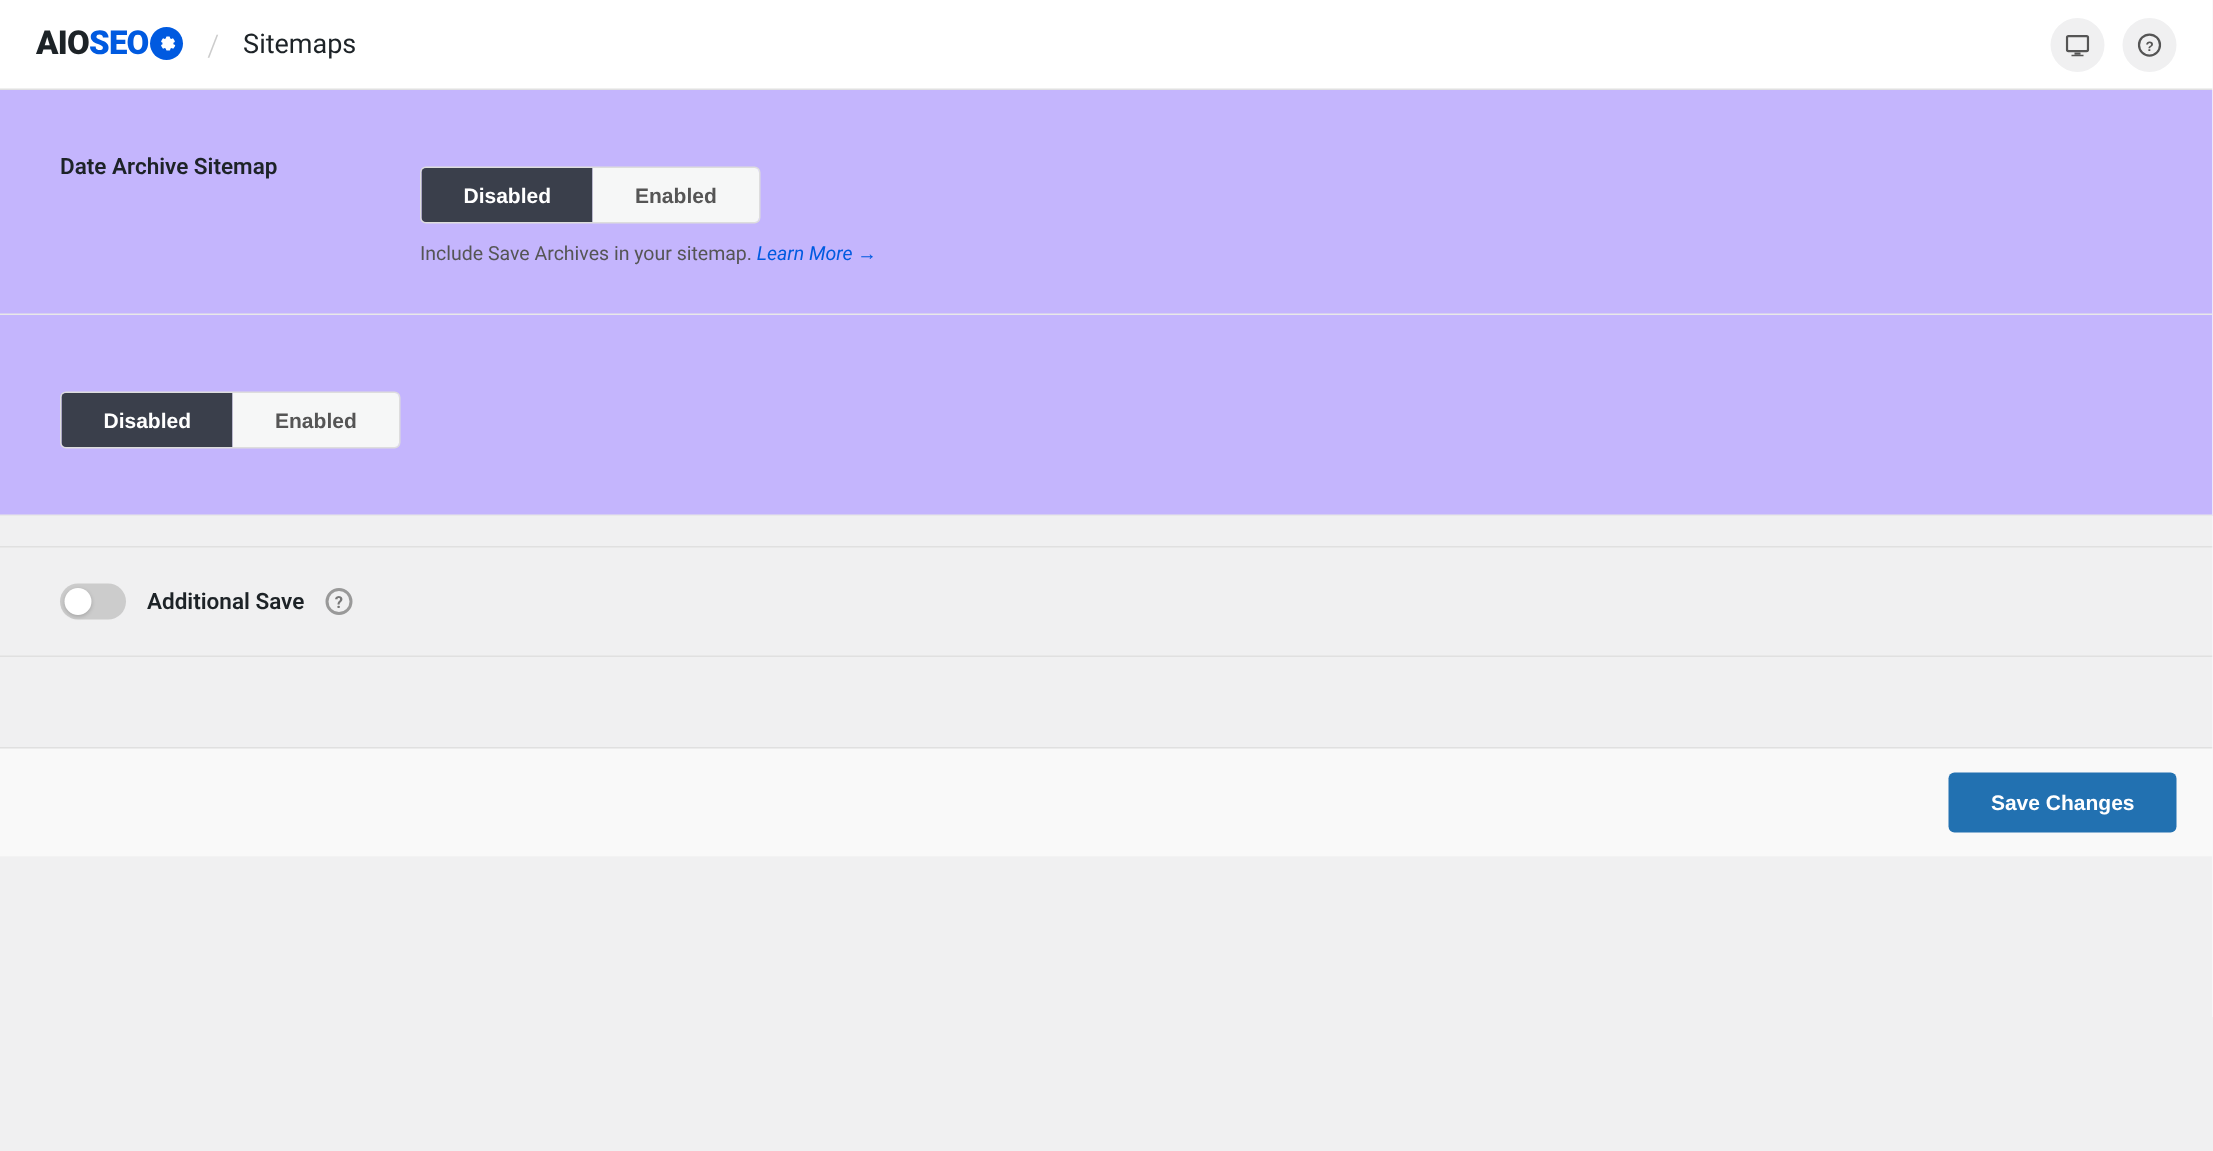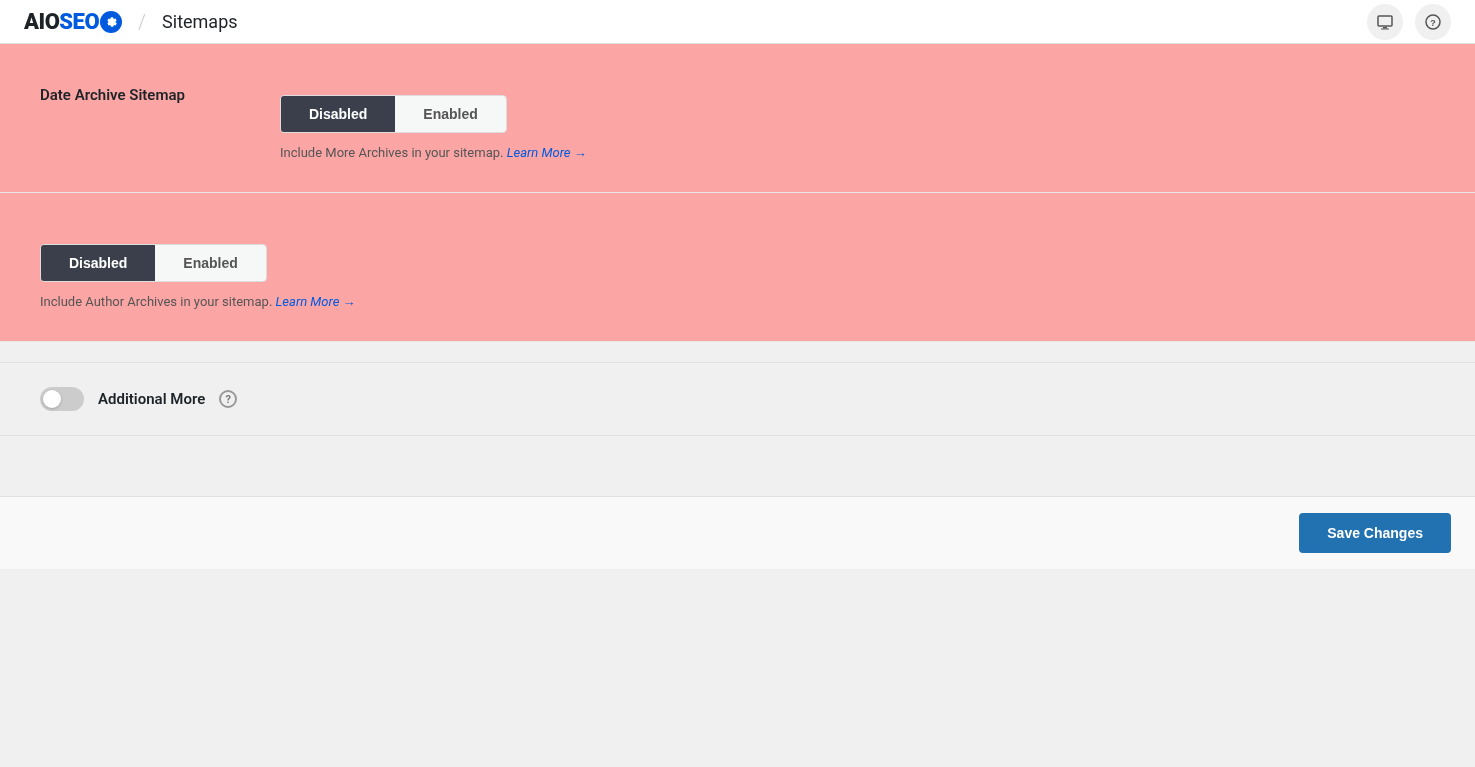--- a/index.html
+++ b/index.html
@@ -11,21 +11,21 @@
     }
 
     
     .header {
       background: #fff;
       border-bottom: 1px solid #e0e0e0;
       display: flex;
       align-items: center;
       justify-content: space-between;
       padding: 0 24px;
-      height: 44px;
+      height: 60px;
     }
     .header-left {
       display: flex;
       align-items: center;
       gap: 12px;
     }
     .logo {
       display: flex;
       align-items: center;
     }
@@ -229,21 +229,21 @@
       font-size: 14px;
       font-weight: 600;
       border-radius: 4px;
       cursor: pointer;
       transition: background 0.15s;
       text-align: center;
     }
 
     
     .white-area {
-      background: #fca5a5;
+      background: #c4b5fd;
     }
 
     
     .section-spacer {
       height: 20px;
       background: #f0f0f1;
     }
   </style>
 </head>
 <body>
@@ -284,51 +284,47 @@
 
   <div class="section-row white-area">
     <div class="section-row-inner">
       <div class="section-label">Date Archive Sitemap</div>
       <div class="section-control">
         <div class="toggle-btn-group">
           <button class="toggle-btn active">Disabled</button>
           <button class="toggle-btn inactive">Enabled</button>
         </div>
         <p class="section-description">
-          <span>Include More Archives in your sitemap.</span>
+          <span>Include Save Archives in your sitemap.</span>
           <a href="#">Learn More →</a>
         </p>
       </div>
     </div>
   </div>
 
   <div class="section-row white-area">
     <div class="section-row-inner">
       <div class="section-control">
         <div class="toggle-btn-group">
           <button class="toggle-btn active">Disabled</button>
           <button class="toggle-btn inactive">Enabled</button>
         </div>
-        <p class="section-description">
-          <span>Include Author Archives in your sitemap.</span>
-          <a href="#">Learn More →</a>
-        </p>
       </div>
     </div>
   </div>
 
   <div class="section-spacer"></div>
 
   <div class="gray-section">
     <div class="toggle-switch-row">
       <label class="toggle-switch">
         <input type="checkbox" style="">
         <span class="toggle-slider"></span>
       </label>
-      <span class="toggle-label">Additional More</span>
+      <span class="toggle-label">Additional Save</span>
       <span class="help-icon">?</span>
     </div>
   </div>
 
   <div class="section-spacer"></div>
 
 
   <div class="section-spacer" style="height: 40px;"></div>
 
 </div>

